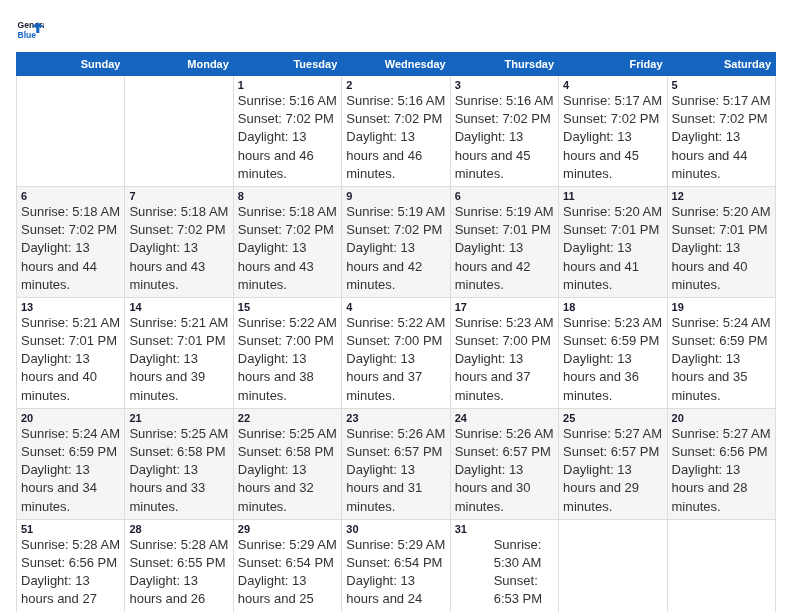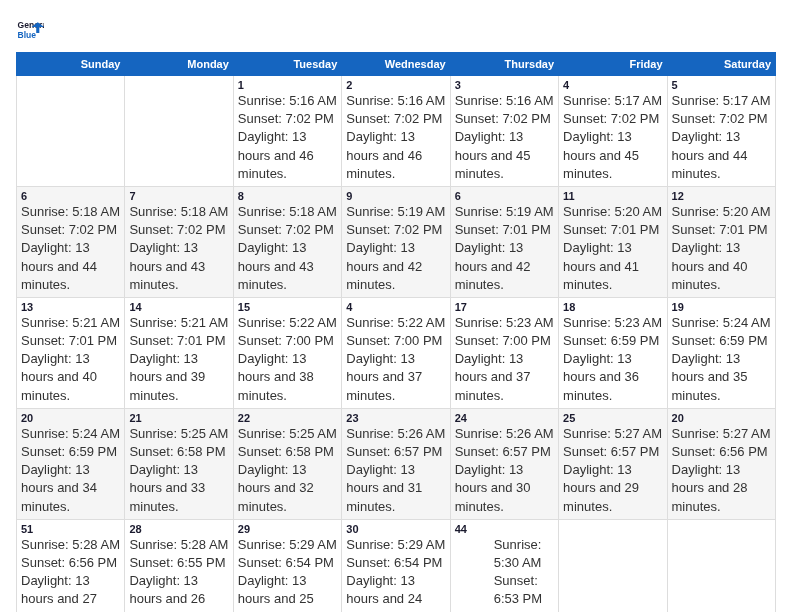--- a/index.html
+++ b/index.html
@@ -306,21 +306,21 @@
 Sunset: 6:54 PM
 Daylight: 13 hours and 25 minutes.</div>
           </td>
           <td>
             <span class="day-number">30</span>
             <div class="day-info" style="white-space: pre-line;">Sunrise: 5:29 AM
 Sunset: 6:54 PM
 Daylight: 13 hours and 24 minutes.</div>
           </td>
           <td>
-            <span class="day-number">44</span>
+            <span class="day-number">31</span>
             <div class="day-info" style="white-space: pre-line; margin-left: 39px;">Sunrise: 5:30 AM
 Sunset: 6:53 PM
 Daylight: 13 hours and 23 minutes.</div>
           </td>
           <td class="empty-cell"></td>
           <td class="empty-cell"></td>
         </tr>
       </tbody>
   </table>
 </div>

